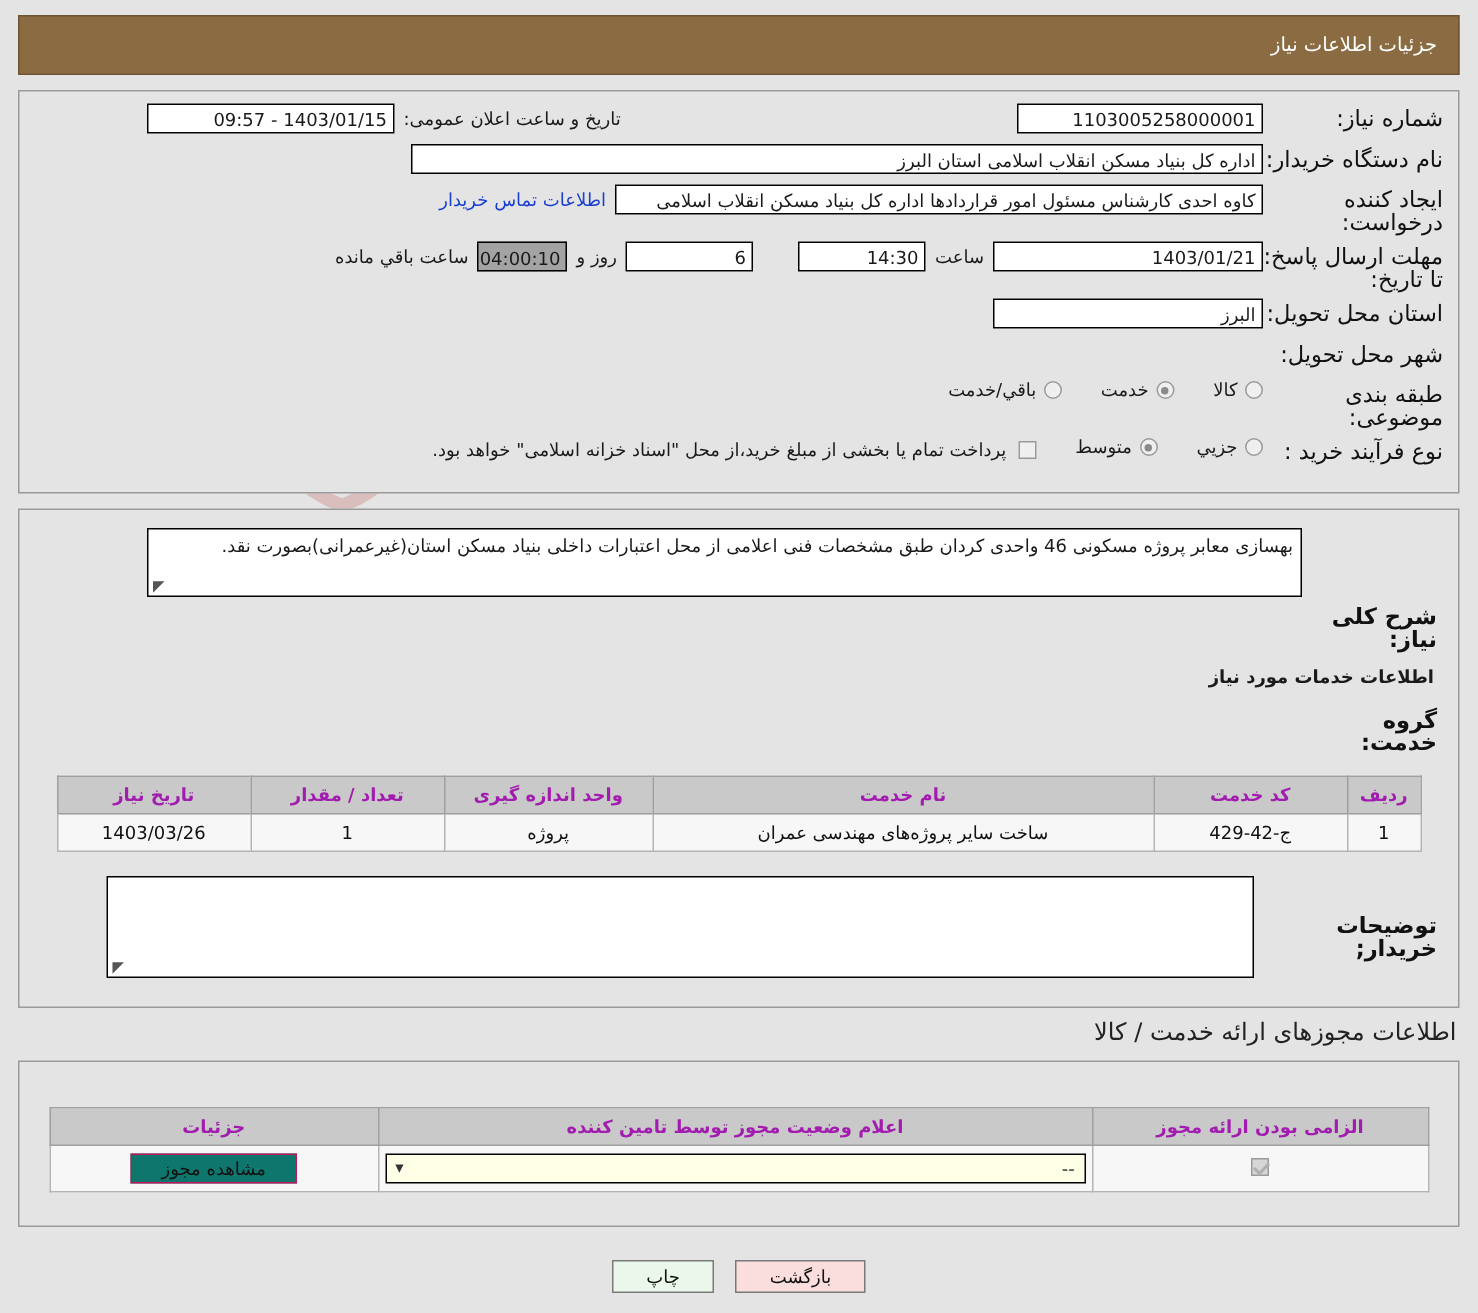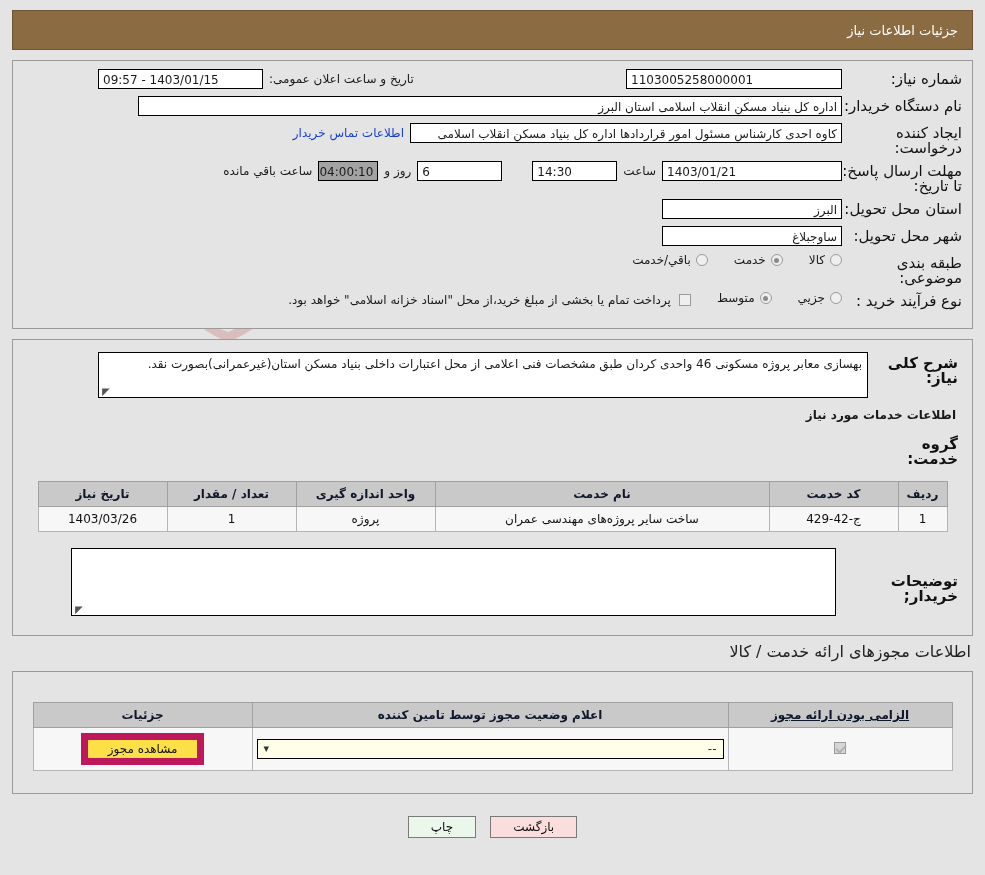--- a/index.html
+++ b/index.html
@@ -101,21 +101,21 @@
     background: #ffffff;
     height: 20px;
     line-height: 20px;
     box-sizing: border-box;
     padding: 0 4px;
     font-size: 12px;
     text-align: right;
     overflow: hidden;
     white-space: nowrap;
   }
-  .fbox.center { text-align: left; }
+  .fbox.center { text-align: right; }
   .fbox.cream { background: #a3a3a3; }
 
   .inline-label {
     padding: 3px 6px 0 6px;
     font-size: 12px;
     white-space: nowrap;
   }
   .link {
     color: #1a3fd0;
     font-size: 12px;
@@ -219,39 +219,39 @@
     border-collapse: collapse;
     font-size: 12px;
     background: #fff;
   }
   table.grid th {
     background: #c9c9c9;
     border: 1px solid #a0a0a0;
     font-weight: bold;
     padding: 5px 4px;
     text-align: center;
-    color: #0f172a;
+    color: #a21caf;
     white-space: nowrap;
   }
   table.grid td {
     border: 1px solid #b4b4b4;
     padding: 5px 4px;
     text-align: center;
     background: #f7f7f7;
     color: #111;
   }
 
   .svc-table { width: 910px; margin: 0 auto; }
   .permit-wrap { padding: 30px 18px 22px 18px; }
   .permit-table { width: 920px; margin: 0 auto; }
 
   .mini-btn {
     display: inline-block;
-    border: 7px solid #be185d;
-    background: #fde047;
+    border: 1px solid #be185d;
+    background: #0f766e;
     padding: 2px 20px;
     font-size: 12px;
     cursor: pointer;
     color: #111;
   }
   .select-box {
     border: 1px solid #000;
     background: #ffffe8;
     height: 20px;
     line-height: 20px;
@@ -299,30 +299,30 @@
 
   <div class="header-bar">
     <div class="header-title">جزئیات اطلاعات نیاز</div>
   </div>
 
   <div class="panel">
     <div class="panel-inner">
 
       <div class="frow">
         <div class="flabel">شماره نیاز:</div>
-        <div class="fbox center" style="width:216px;">1103005258000001</div>
+        <div class="fbox center" style="width:164px;">1103005258000001</div>
         <div style="flex:1;"></div>
         <div class="inline-label">تاریخ و ساعت اعلان عمومی:</div>
         <div class="fbox center" style="width:165px;">1403/01/15 - 09:57</div>
         <div style="width:75px;"></div>
       </div>
 
       <div class="frow">
         <div class="flabel">نام دستگاه خریدار:</div>
-        <div class="fbox" style="width:704px;">اداره کل بنیاد مسکن انقلاب اسلامی استان البرز</div>
+        <div class="fbox" style="width:568px;">اداره کل بنیاد مسکن انقلاب اسلامی استان البرز</div>
       </div>
 
       <div class="frow">
         <div class="flabel">ایجاد کننده درخواست:</div>
         <div class="fbox" style="width:432px;">کاوه احدی کارشناس مسئول امور قراردادها اداره کل بنیاد مسکن انقلاب اسلامی</div>
         <div class="link" style="margin-right:6px;">اطلاعات تماس خریدار</div>
       </div>
 
       <div class="frow">
         <div class="flabel" style="line-height:15px;">مهلت ارسال پاسخ: تا تاریخ:</div>
@@ -336,21 +336,20 @@
         <div class="inline-label">ساعت باقي مانده</div>
       </div>
 
       <div class="frow">
         <div class="flabel">استان محل تحویل:</div>
         <div class="fbox" style="width:180px;">البرز</div>
       </div>
 
       <div class="frow">
         <div class="flabel">شهر محل تحویل:</div>
-        <div class="fbox" style="width:180px;">ساوجبلاغ</div>
       </div>
 
       <div class="frow">
         <div class="flabel">طبقه بندی موضوعی:</div>
         <div class="radio-row">
           <div class="radio-item">
             <span class="radio"></span>
             <span class="radio-label">کالا</span>
           </div>
           <div class="radio-item">
@@ -380,21 +379,21 @@
         <span class="note-text">پرداخت تمام یا بخشی از مبلغ خرید،از محل "اسناد خزانه اسلامی" خواهد بود.</span>
       </div>
 
     </div>
   </div>
 
   <div class="panel">
     <div class="panel-inner" style="padding:12px 14px 14px 14px;">
 
       <div class="frow">
-        <div class="flabel bold" style="width:90px;flex:0 0 90px;padding-top:4px;">شرح کلی نیاز:</div>
+        <div class="flabel bold" style="width:90px;flex:0 0 90px;padding-top:4px;margin-top:48px;">شرح کلی نیاز:</div>
         <div class="tarea" style="width:770px;height:46px;">
           <span>بهسازی معابر پروژه مسکونی 46 واحدی کردان طبق مشخصات فنی اعلامی از محل اعتبارات داخلی بنیاد مسکن استان(غیرعمرانی)بصورت نقد.</span>
           <span class="resize-grip">◥</span>
         </div>
       </div>
 
       <div class="sub-title">اطلاعات خدمات مورد نیاز</div>
 
       <div class="frow" style="margin-bottom:14px;">
         <div class="flabel bold" style="width:90px;flex:0 0 90px;padding-top:3px;">گروه خدمت:</div>
@@ -434,21 +433,21 @@
     </div>
   </div>
 
   <div class="outside-title">اطلاعات مجوزهای ارائه خدمت / کالا</div>
 
   <div class="panel">
     <div class="permit-wrap">
       <table class="grid permit-table">
         <thead>
           <tr>
-            <th style="width:215px;text-decoration:underline;">الزامی بودن ارائه مجوز</th>
+            <th style="width:215px;">الزامی بودن ارائه مجوز</th>
             <th>اعلام وضعیت مجوز توسط تامین کننده</th>
             <th style="width:210px;">جزئیات</th>
           </tr>
         </thead>
         <tbody>
           <tr>
             <td>
               <span class="chk checked-grey"></span>
             </td>
             <td>

